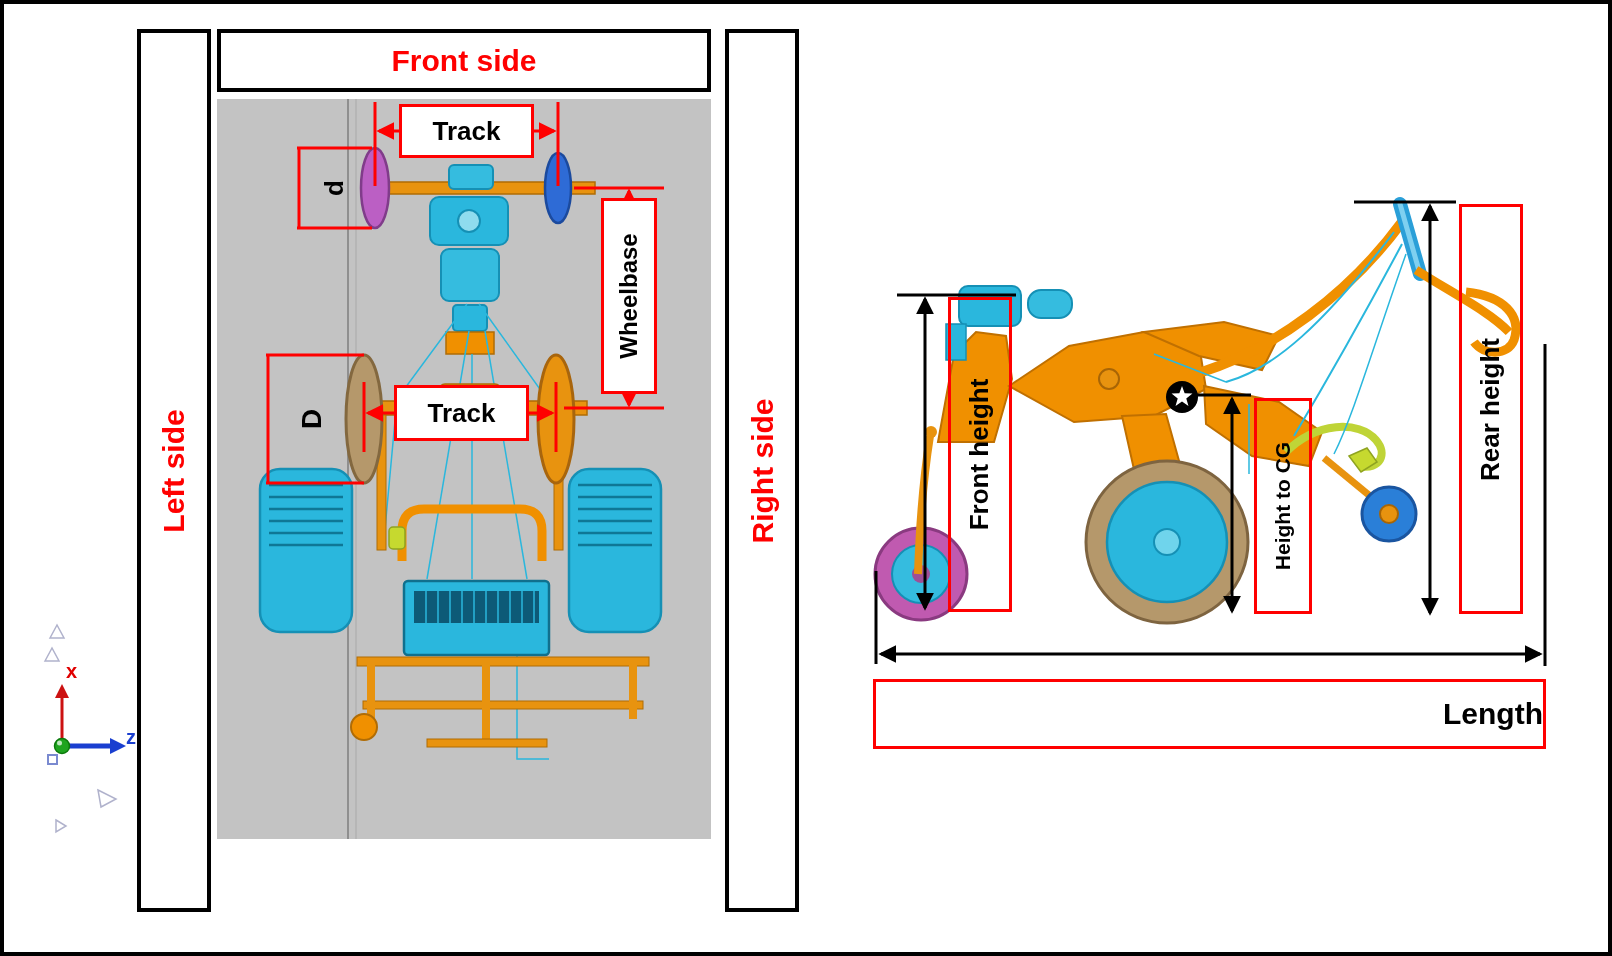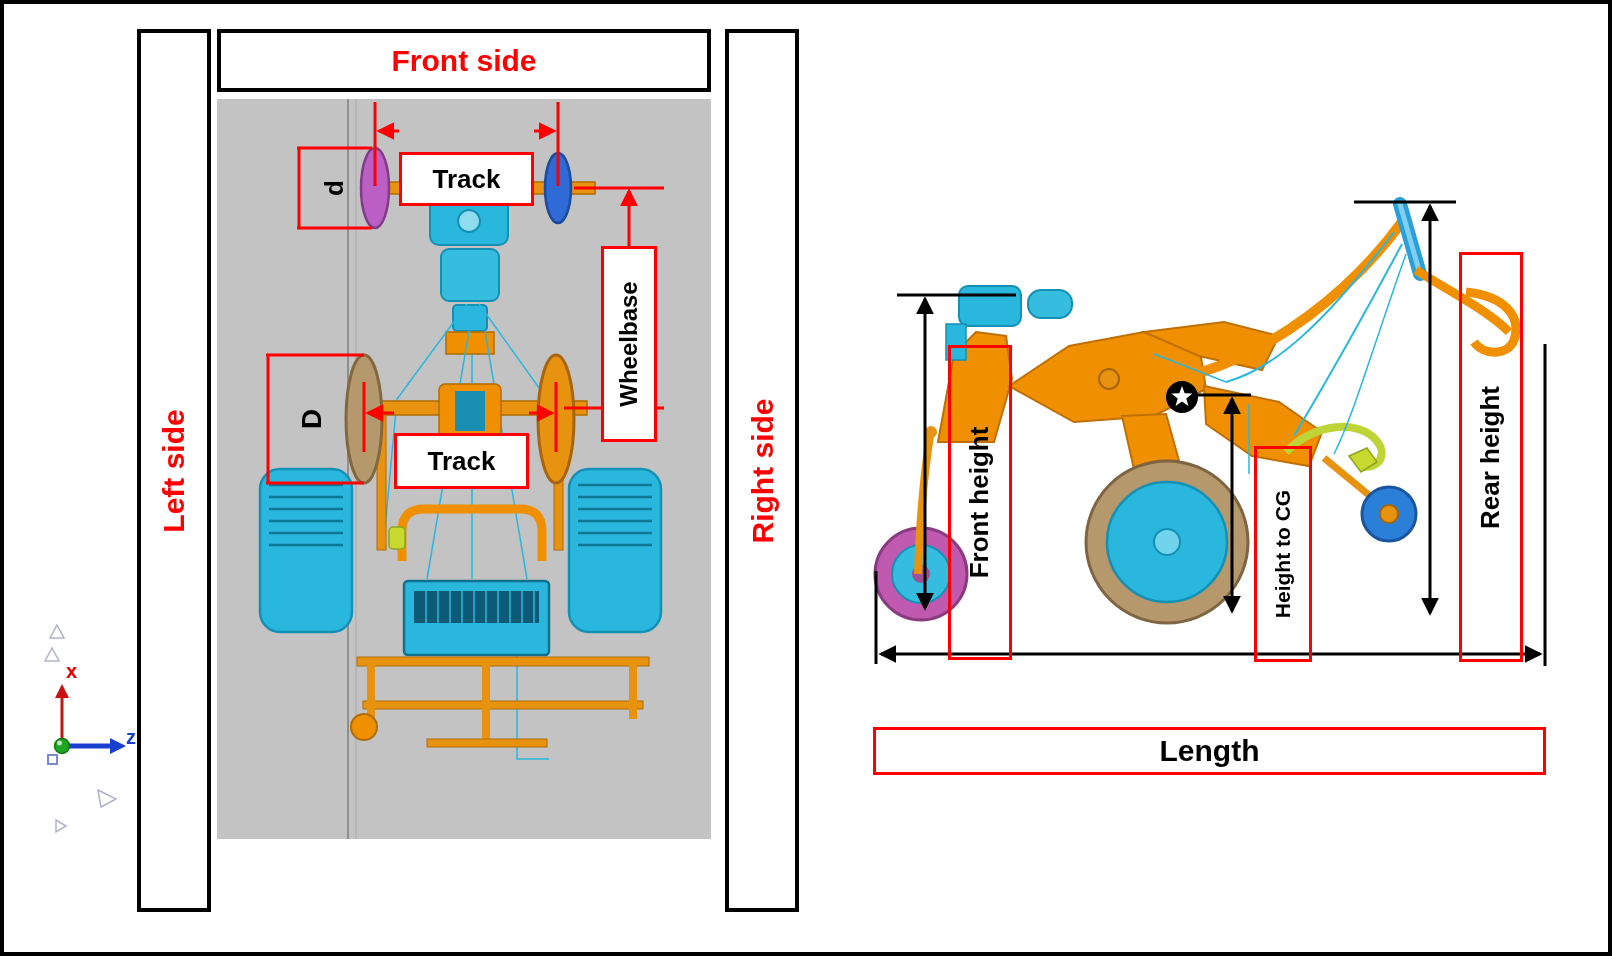--- a/index.html
+++ b/index.html
@@ -1,20 +1,20 @@
 <!DOCTYPE html>
 <html><head>
 <meta charset="utf-8">
 <style>
   * { margin:0; padding:0; box-sizing:border-box; }
   html,body { background:#ffffff; font-family:"Liberation Sans", sans-serif; }
   .canvas { position:relative; width:1612px; height:956px; background:#fff; border:4px solid #000; overflow:hidden; }
   svg.layer { position:absolute; left:0; top:0; }
   .blackbox { position:absolute; border:4px solid #000; background:#fff; display:flex; align-items:center; justify-content:center; }
-  .redbox { position:absolute; border:3px solid #ff0000; display:flex; align-items:center; justify-content:center; background:transparent;margin-top:48px; }
+  .redbox { position:absolute; border:3px solid #ff0000; display:flex; align-items:center; justify-content:center; background:transparent; }
   .redbox.whitefill { background:#ffffff; }
   .side-label { color:#ff0000; font-weight:bold; font-size:30px; }
   .dim-label { color:#000000; font-weight:bold; font-size:26px; }
   .vtext { transform:rotate(-90deg); white-space:nowrap; }
   .free-label { position:absolute; font-weight:bold; color:#000; transform:translate(-50%,-50%) rotate(-90deg); white-space:nowrap; }
   .axis-label { position:absolute; font-weight:bold; font-size:20px; }
 </style>
 </head>
 <body>
 
@@ -289,20 +289,20 @@
   </div>
 
   <div class="redbox" style="left:1250px; top:394px; width:58px; height:216px;">
     <span class="dim-label vtext" style="font-size:21px;">Height to CG</span>
   </div>
 
   <div class="redbox" style="left:1455px; top:200px; width:64px; height:410px;">
     <span class="dim-label vtext">Rear height</span>
   </div>
 
-  <div class="redbox whitefill" style="left:869px; top:675px; width:673px; height:48px;">
+  <div class="redbox whitefill" style="left:869px; top:675px; width:673px; height:70px;justify-content:flex-end;">
     <span class="dim-label" style="font-size:30px;">Length</span>
   </div>
 
   <span class="axis-label" style="left:62px; top:656px; color:#e00000;">x</span>
   <span class="axis-label" style="left:122px; top:722px; color:#1a3fd0;">z</span>
 
 </div>
 
 </body></html>

